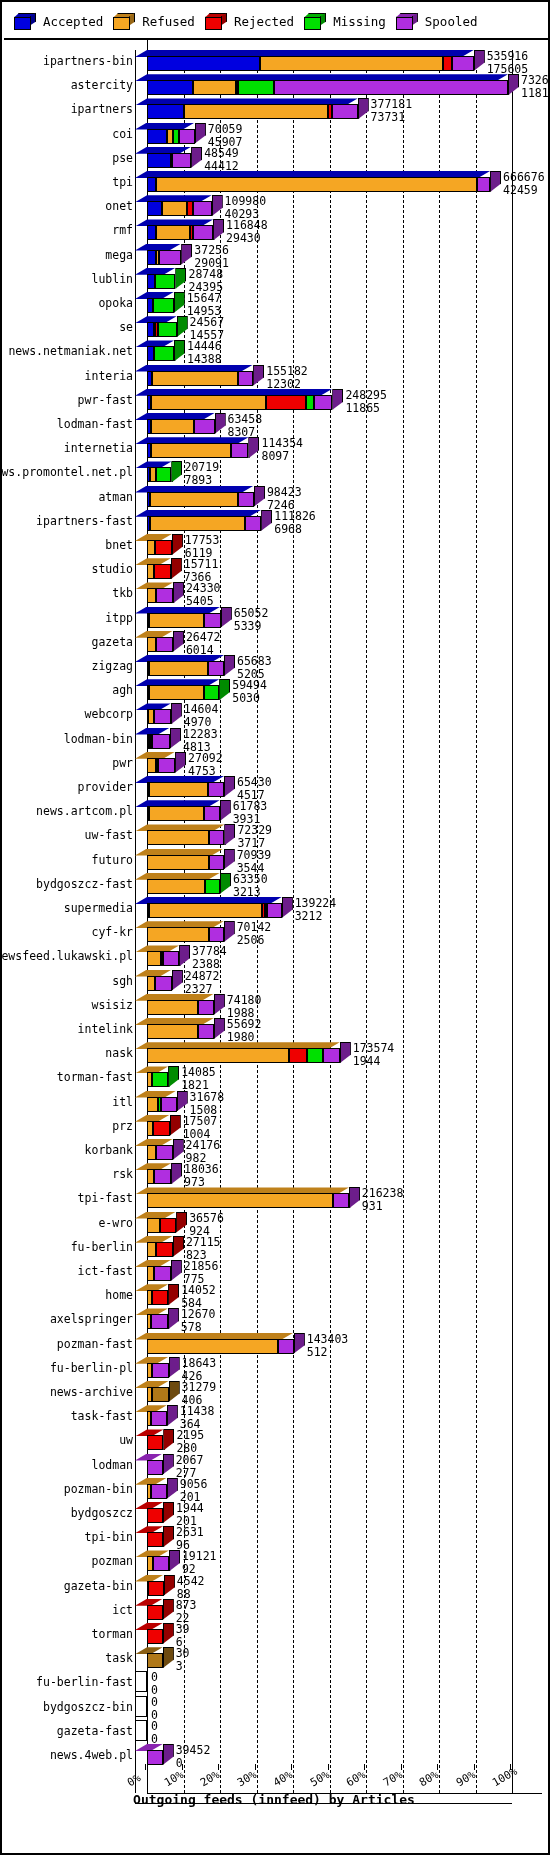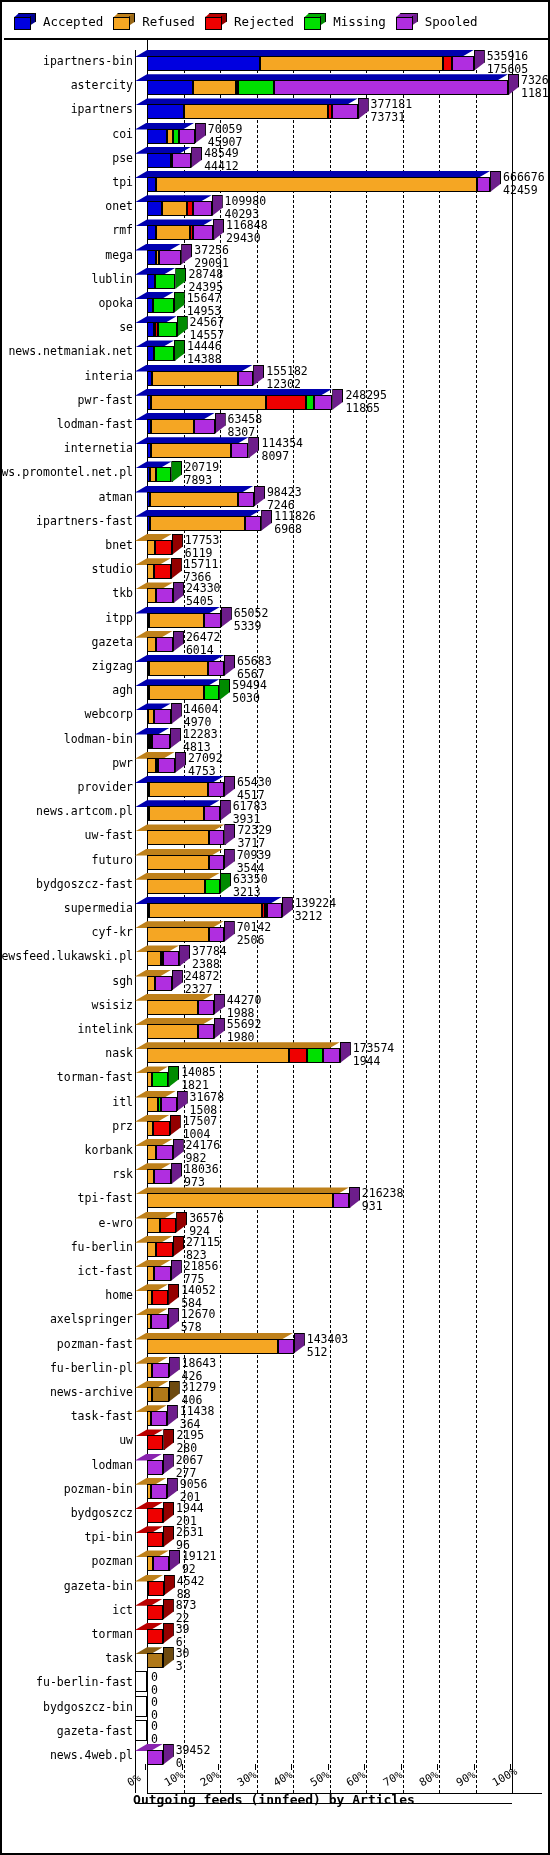--- a/index.html
+++ b/index.html
@@ -427,21 +427,21 @@
         </div>
         <div class="row" style="top: 613px; width: 544px;">
           <div class="row-label" style="right: 415px;">zigzag</div>
           <div class="bar" style="left: 0px;">
             <div class="bartop" style="left: 131px; width: 89.015px; background: rgb(0, 0, 175); clip-path: polygon(12px 0px, 100% 0px, calc(100% - 12px) 100%, 0px 100%); border-width: 0px;"></div>
             <div class="seg" style="left: 143px; width: 2.19px; background: rgb(0, 0, 224);"></div>
             <div class="seg" style="left: 145.19px; width: 58.4px; background: rgb(245, 166, 35);"></div>
             <div class="seg" style="left: 203.59px; width: 16.425px; background: rgb(176, 46, 224);"></div>
             <div class="cap" style="left: 220.015px; background: rgb(109, 29, 139); clip-path: polygon(0px 0px, 100% -40%, 100% 60%, 0px 100%); height: 21px; margin-top: -6px;"></div>
             <div class="vals v1" style="left: 233.015px;">65683</div>
-            <div class="vals v2" style="left: 233.015px;">6567</div>
+            <div class="vals v2" style="left: 233.015px;">5205</div>
           </div>
         </div>
         <div class="row" style="top: 637.2px; width: 544px;">
           <div class="row-label" style="right: 415px;">agh</div>
           <div class="bar" style="left: 0px;">
             <div class="bartop" style="left: 131px; width: 84.27px; background: rgb(0, 0, 175); clip-path: polygon(12px 0px, 100% 0px, calc(100% - 12px) 100%, 0px 100%); border-width: 0px;"></div>
             <div class="seg" style="left: 143px; width: 2.19px; background: rgb(0, 0, 224);"></div>
             <div class="seg" style="left: 145.19px; width: 54.75px; background: rgb(245, 166, 35);"></div>
             <div class="seg" style="left: 199.94px; width: 15.33px; background: rgb(0, 224, 0);"></div>
             <div class="cap" style="left: 215.27px; background: rgb(0, 139, 0); clip-path: polygon(0px 0px, 100% -40%, 100% 60%, 0px 100%); height: 21px; margin-top: -6px;"></div>
@@ -591,21 +591,21 @@
             <div class="vals v2" style="left: 180.82px;">2327</div>
           </div>
         </div>
         <div class="row" style="top: 951.8px; width: 544px;">
           <div class="row-label" style="right: 415px;">wsisiz</div>
           <div class="bar" style="left: 0px;">
             <div class="bartop" style="left: 131px; width: 78.795px; background: rgb(191, 129, 27); clip-path: polygon(12px 0px, 100% 0px, calc(100% - 12px) 100%, 0px 100%); border-width: 0px;"></div>
             <div class="seg" style="left: 143px; width: 51.1px; background: rgb(245, 166, 35);"></div>
             <div class="seg" style="left: 194.1px; width: 15.695px; background: rgb(176, 46, 224);"></div>
             <div class="cap" style="left: 209.795px; background: rgb(109, 29, 139); clip-path: polygon(0px 0px, 100% -40%, 100% 60%, 0px 100%); height: 21px; margin-top: -6px;"></div>
-            <div class="vals v1" style="left: 222.795px;">44270</div>
+            <div class="vals v1" style="left: 222.795px;">74180</div>
             <div class="vals v2" style="left: 222.795px;">1988</div>
           </div>
         </div>
         <div class="row" style="top: 976px; width: 544px;">
           <div class="row-label" style="right: 415px;">intelink</div>
           <div class="bar" style="left: 0px;">
             <div class="bartop" style="left: 131px; width: 78.795px; background: rgb(191, 129, 27); clip-path: polygon(12px 0px, 100% 0px, calc(100% - 12px) 100%, 0px 100%); border-width: 0px;"></div>
             <div class="seg" style="left: 143px; width: 51.1px; background: rgb(245, 166, 35);"></div>
             <div class="seg" style="left: 194.1px; width: 15.695px; background: rgb(176, 46, 224);"></div>
             <div class="cap" style="left: 209.795px; background: rgb(109, 29, 139); clip-path: polygon(0px 0px, 100% -40%, 100% 60%, 0px 100%); height: 21px; margin-top: -6px;"></div>

